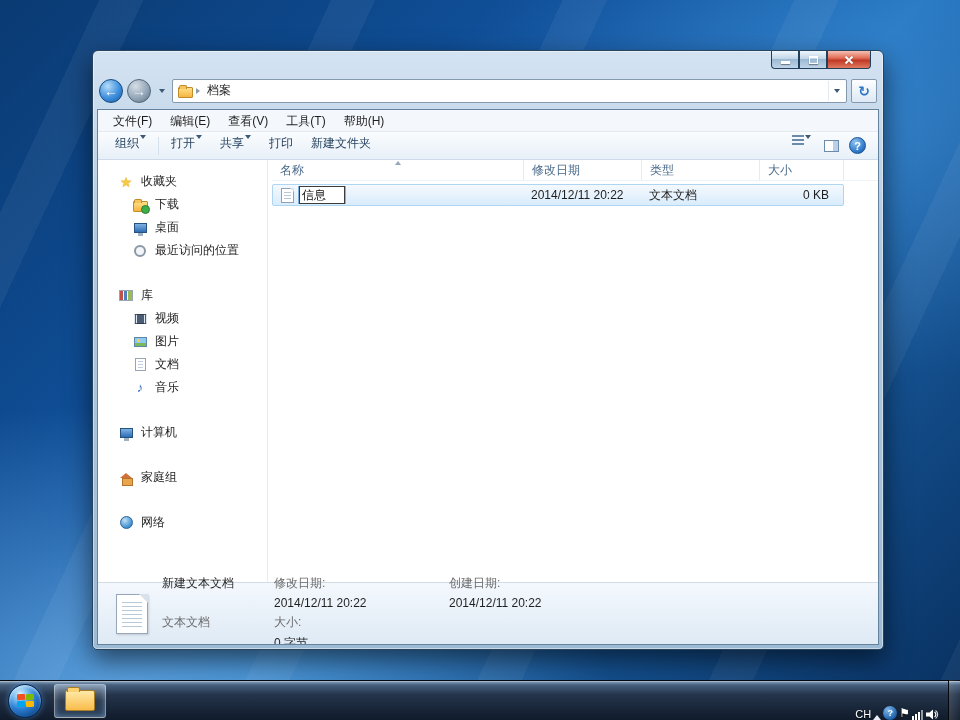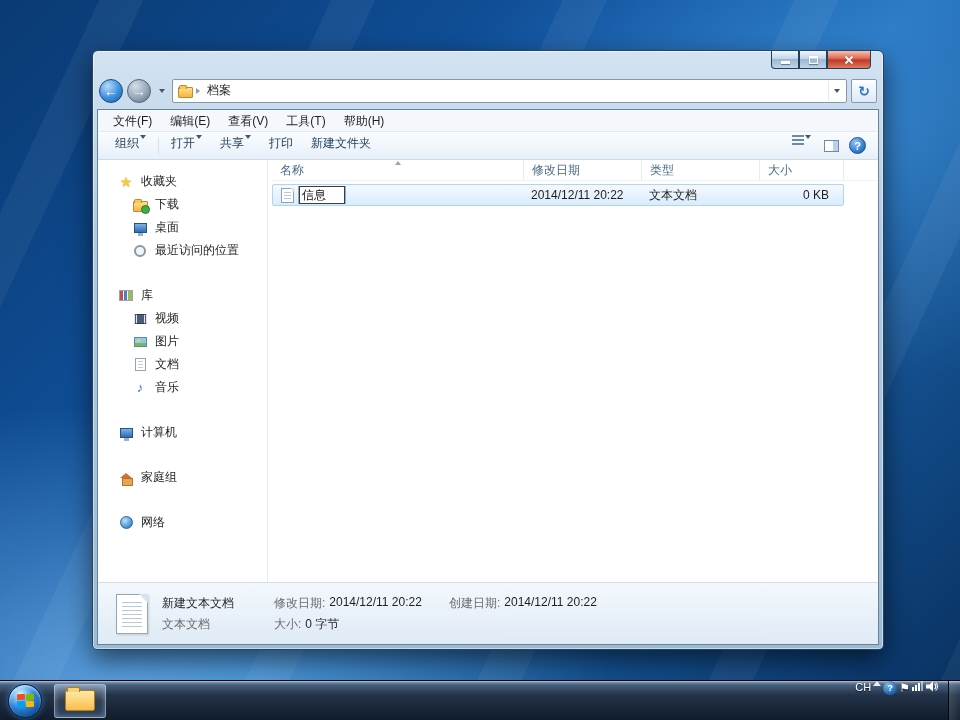--- a/index.html
+++ b/index.html
@@ -133,41 +133,41 @@
   background:linear-gradient(180deg,#f3f8fd,#dfeaf5); display:flex; align-items:center; }
 .bigfile { width:32px; height:40px; background:#fff; border:1px solid #96a6b6; position:relative; margin:0 14px 0 18px; flex:none;
   box-shadow:1px 1px 2px rgba(0,0,0,.15); }
 .bigfile::before { content:""; position:absolute; top:-1px; right:-1px; width:0; height:0;
   border-top:9px solid #d7e2ec; border-left:9px solid transparent; }
 .bigfile::after { content:""; position:absolute; inset:7px 5px 6px 5px;
   background:repeating-linear-gradient(180deg,#b9c8d6 0 1px,transparent 1px 4px); }
 .dgrid { display:flex; flex-direction:column; gap:4px; }
 .drow { display:flex; align-items:baseline; }
 .d-name { width:112px; color:#1f1f1f; }
-.d-pair { display:flex; gap:4px; }
+.d-pair { display:flex; gap:4px;flex-direction:column; }
 .d-pair.w1 { width:175px; }
 .d-label { color:#6b6b6b; }
 .d-val { color:#1f1f1f; }
 
 
 .taskbar { position:absolute; left:0; bottom:0; width:960px; height:40px;
   background:linear-gradient(180deg,#8fa8c2 0%,#46607e 10%,#24344a 35%,#101b2b 100%);
   border-top:1px solid #03060c; box-shadow:inset 0 1px 0 rgba(255,255,255,.25);
   display:flex; align-items:center; }
 .orb { width:34px; height:34px; border-radius:50%; margin:0 6px 0 8px; flex:none;
   background:radial-gradient(circle at 35% 28%, #dff1ff 0%, #7fc0f0 22%, #2b7fd4 48%, #0a3e7d 88%);
   border:1px solid #062a52; box-shadow:inset 0 2px 3px rgba(255,255,255,.6), 0 0 6px rgba(90,170,255,.5);
   display:flex; align-items:center; justify-content:center; }
 .taskbtn { width:52px; height:34px; margin-left:6px; border-radius:3px; border:1px solid rgba(255,255,255,.45);
   background:linear-gradient(180deg,rgba(255,255,255,.35),rgba(255,255,255,.08) 50%,rgba(120,170,220,.25));
   box-shadow:inset 0 0 6px rgba(160,210,255,.5); display:flex; align-items:center; justify-content:center; }
 .tb-folder { width:30px; height:21px; background:linear-gradient(180deg,#ffe9a8,#f9bd4a); border:1px solid #a97d22; border-radius:2px; position:relative; }
 .tb-folder::before { content:""; position:absolute; top:-4px; left:1px; width:11px; height:4px; background:#fbd171;
   border:1px solid #a97d22; border-bottom:none; border-radius:2px 2px 0 0; }
-.tray { margin-left:auto; display:flex; align-items:flex-start; gap:2px; height:100%; color:#fff; }
+.tray { margin-left:auto; display:flex; align-items:flex-end; gap:2px; height:100%; color:#fff; }
 .lang { font-size:11px; text-shadow:0 1px 1px rgba(0,0,0,.8); }
 .tray-ic { display:flex; align-items:center; justify-content:center; }
 .tri-up-w { width:0; height:0; border-left:4px solid transparent; border-right:4px solid transparent; border-bottom:5px solid #e8eef4; }
 .qc { width:14px; height:14px; border-radius:50%; background:radial-gradient(circle at 35% 28%, #7db8ea, #1f62ab 70%);
   font-size:9px; font-weight:bold; color:#fff; text-shadow:none; }
 .flagic { font-size:12px; text-shadow:0 1px 1px rgba(0,0,0,.8); }
 .showdesk { width:12px; height:40px; margin-left:6px; border-left:1px solid #04070c;
   background:linear-gradient(90deg, rgba(255,255,255,.14), rgba(255,255,255,.03)); }
 </style>
 </head>

